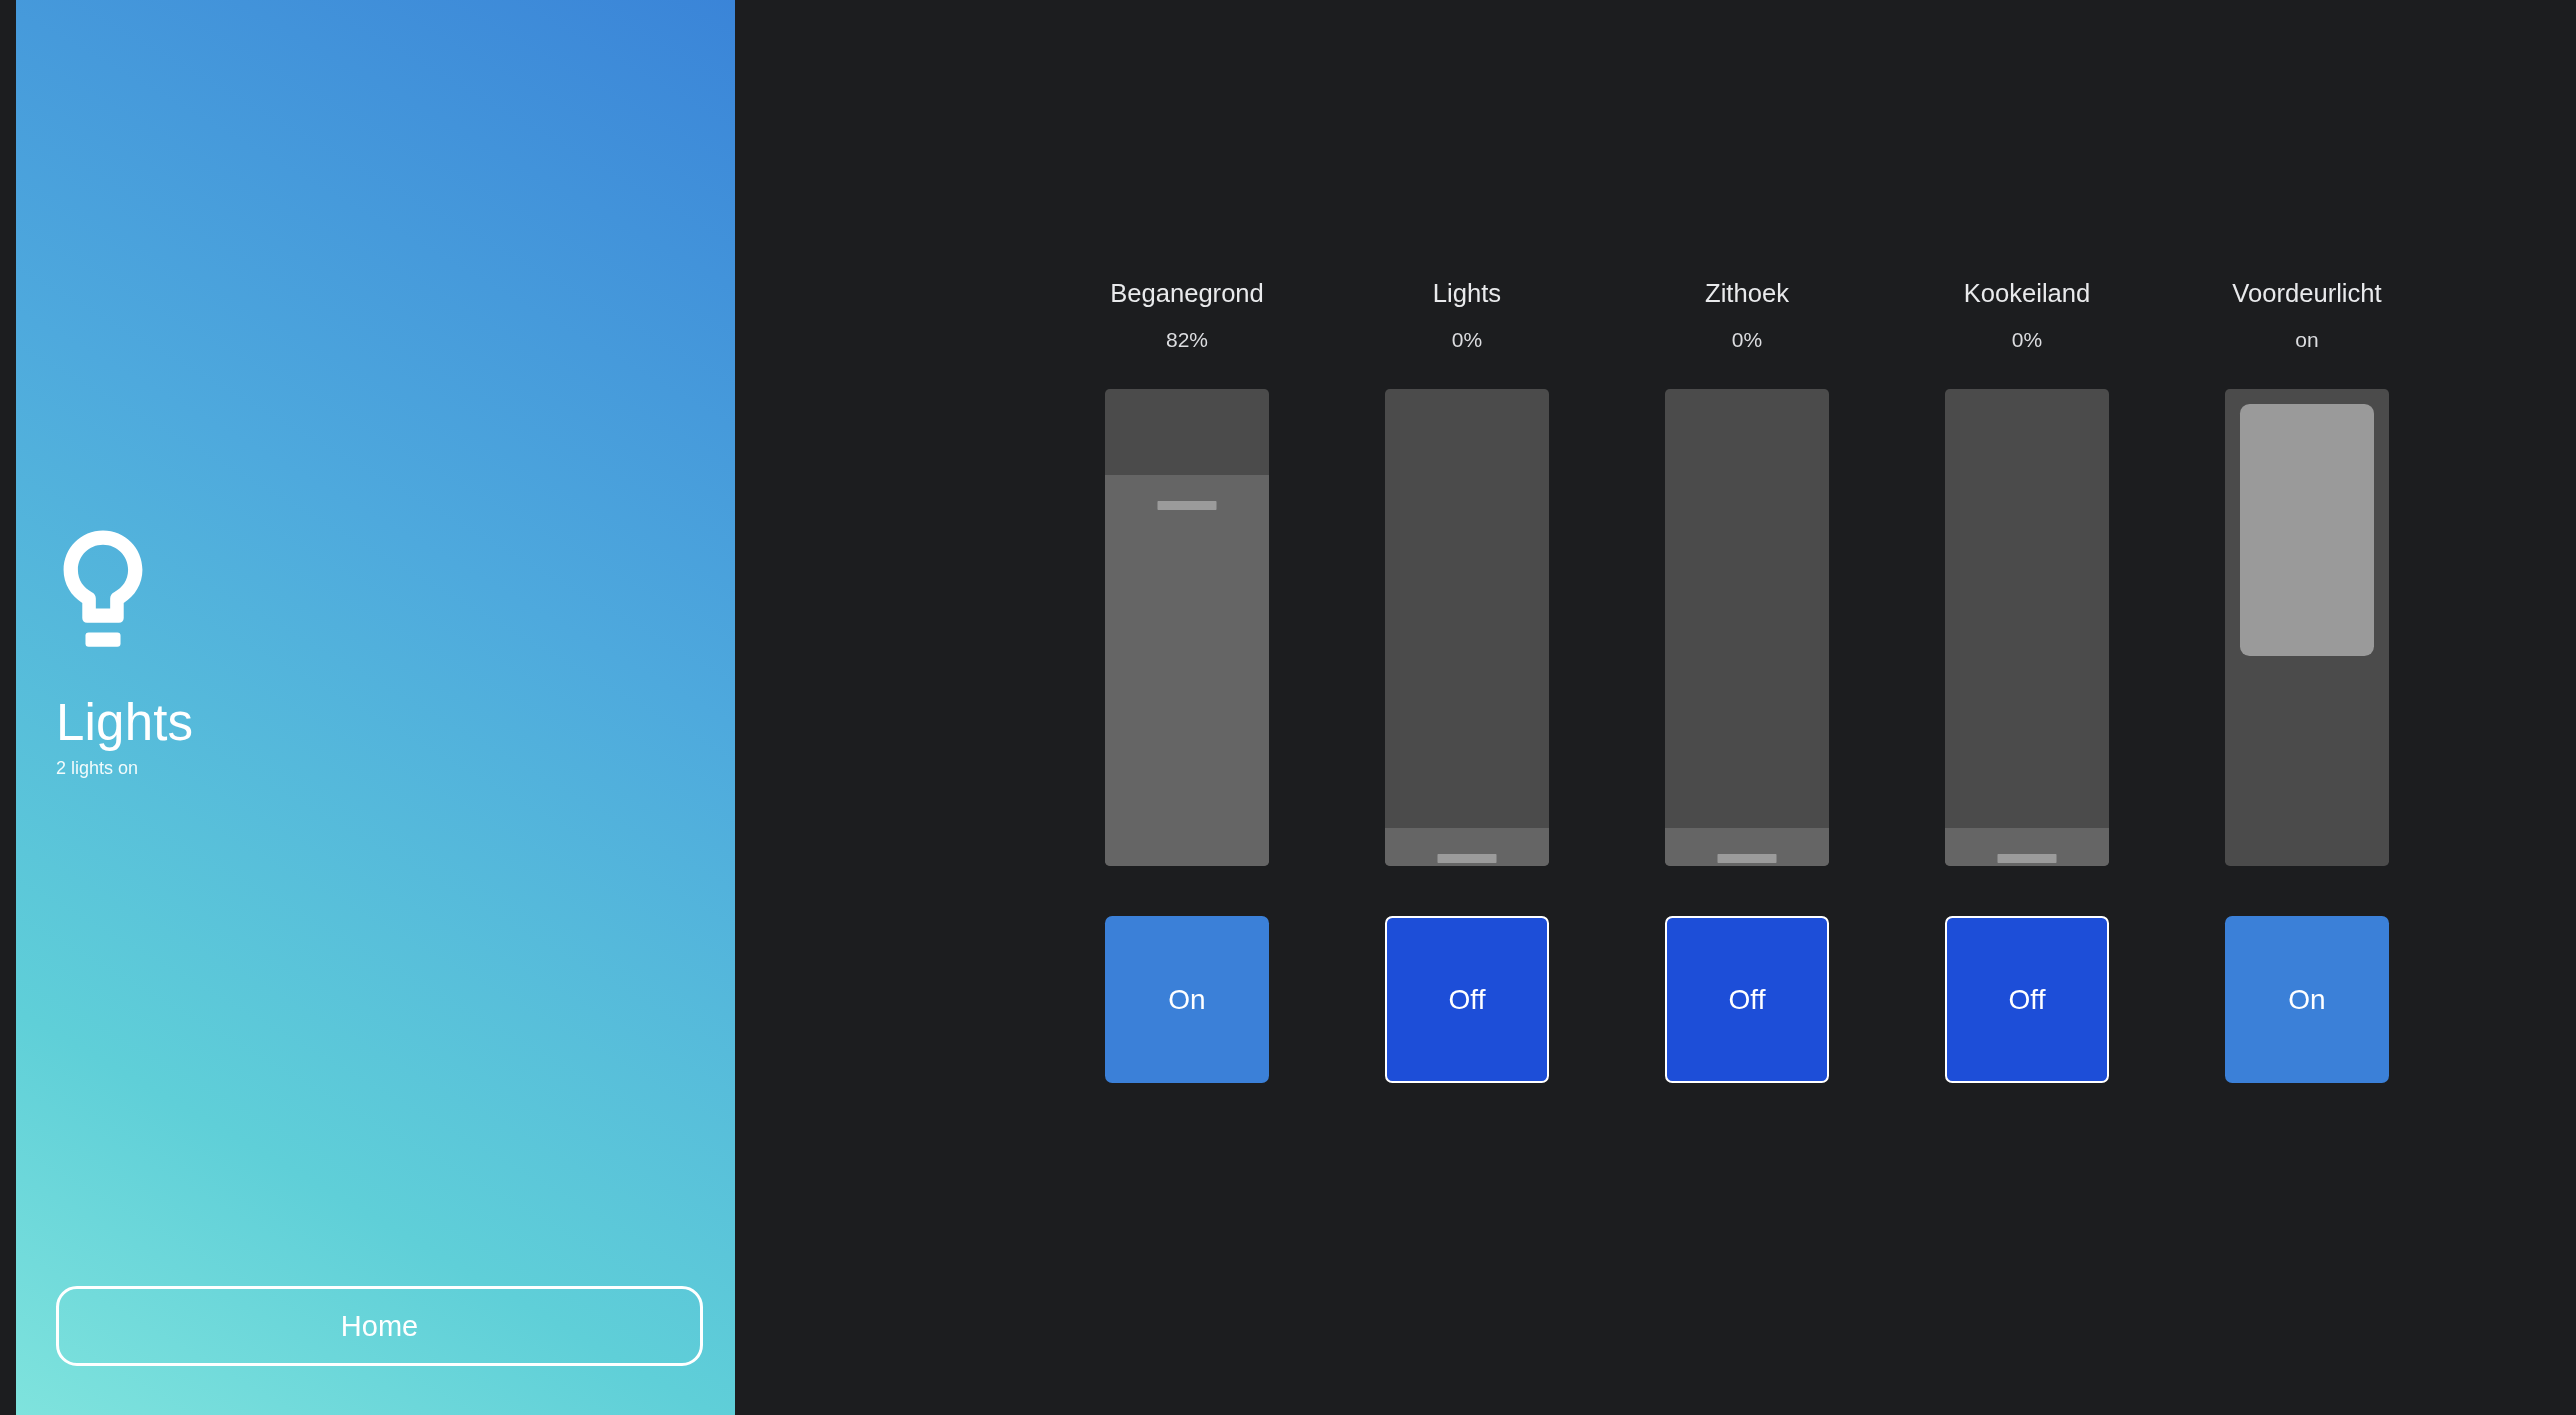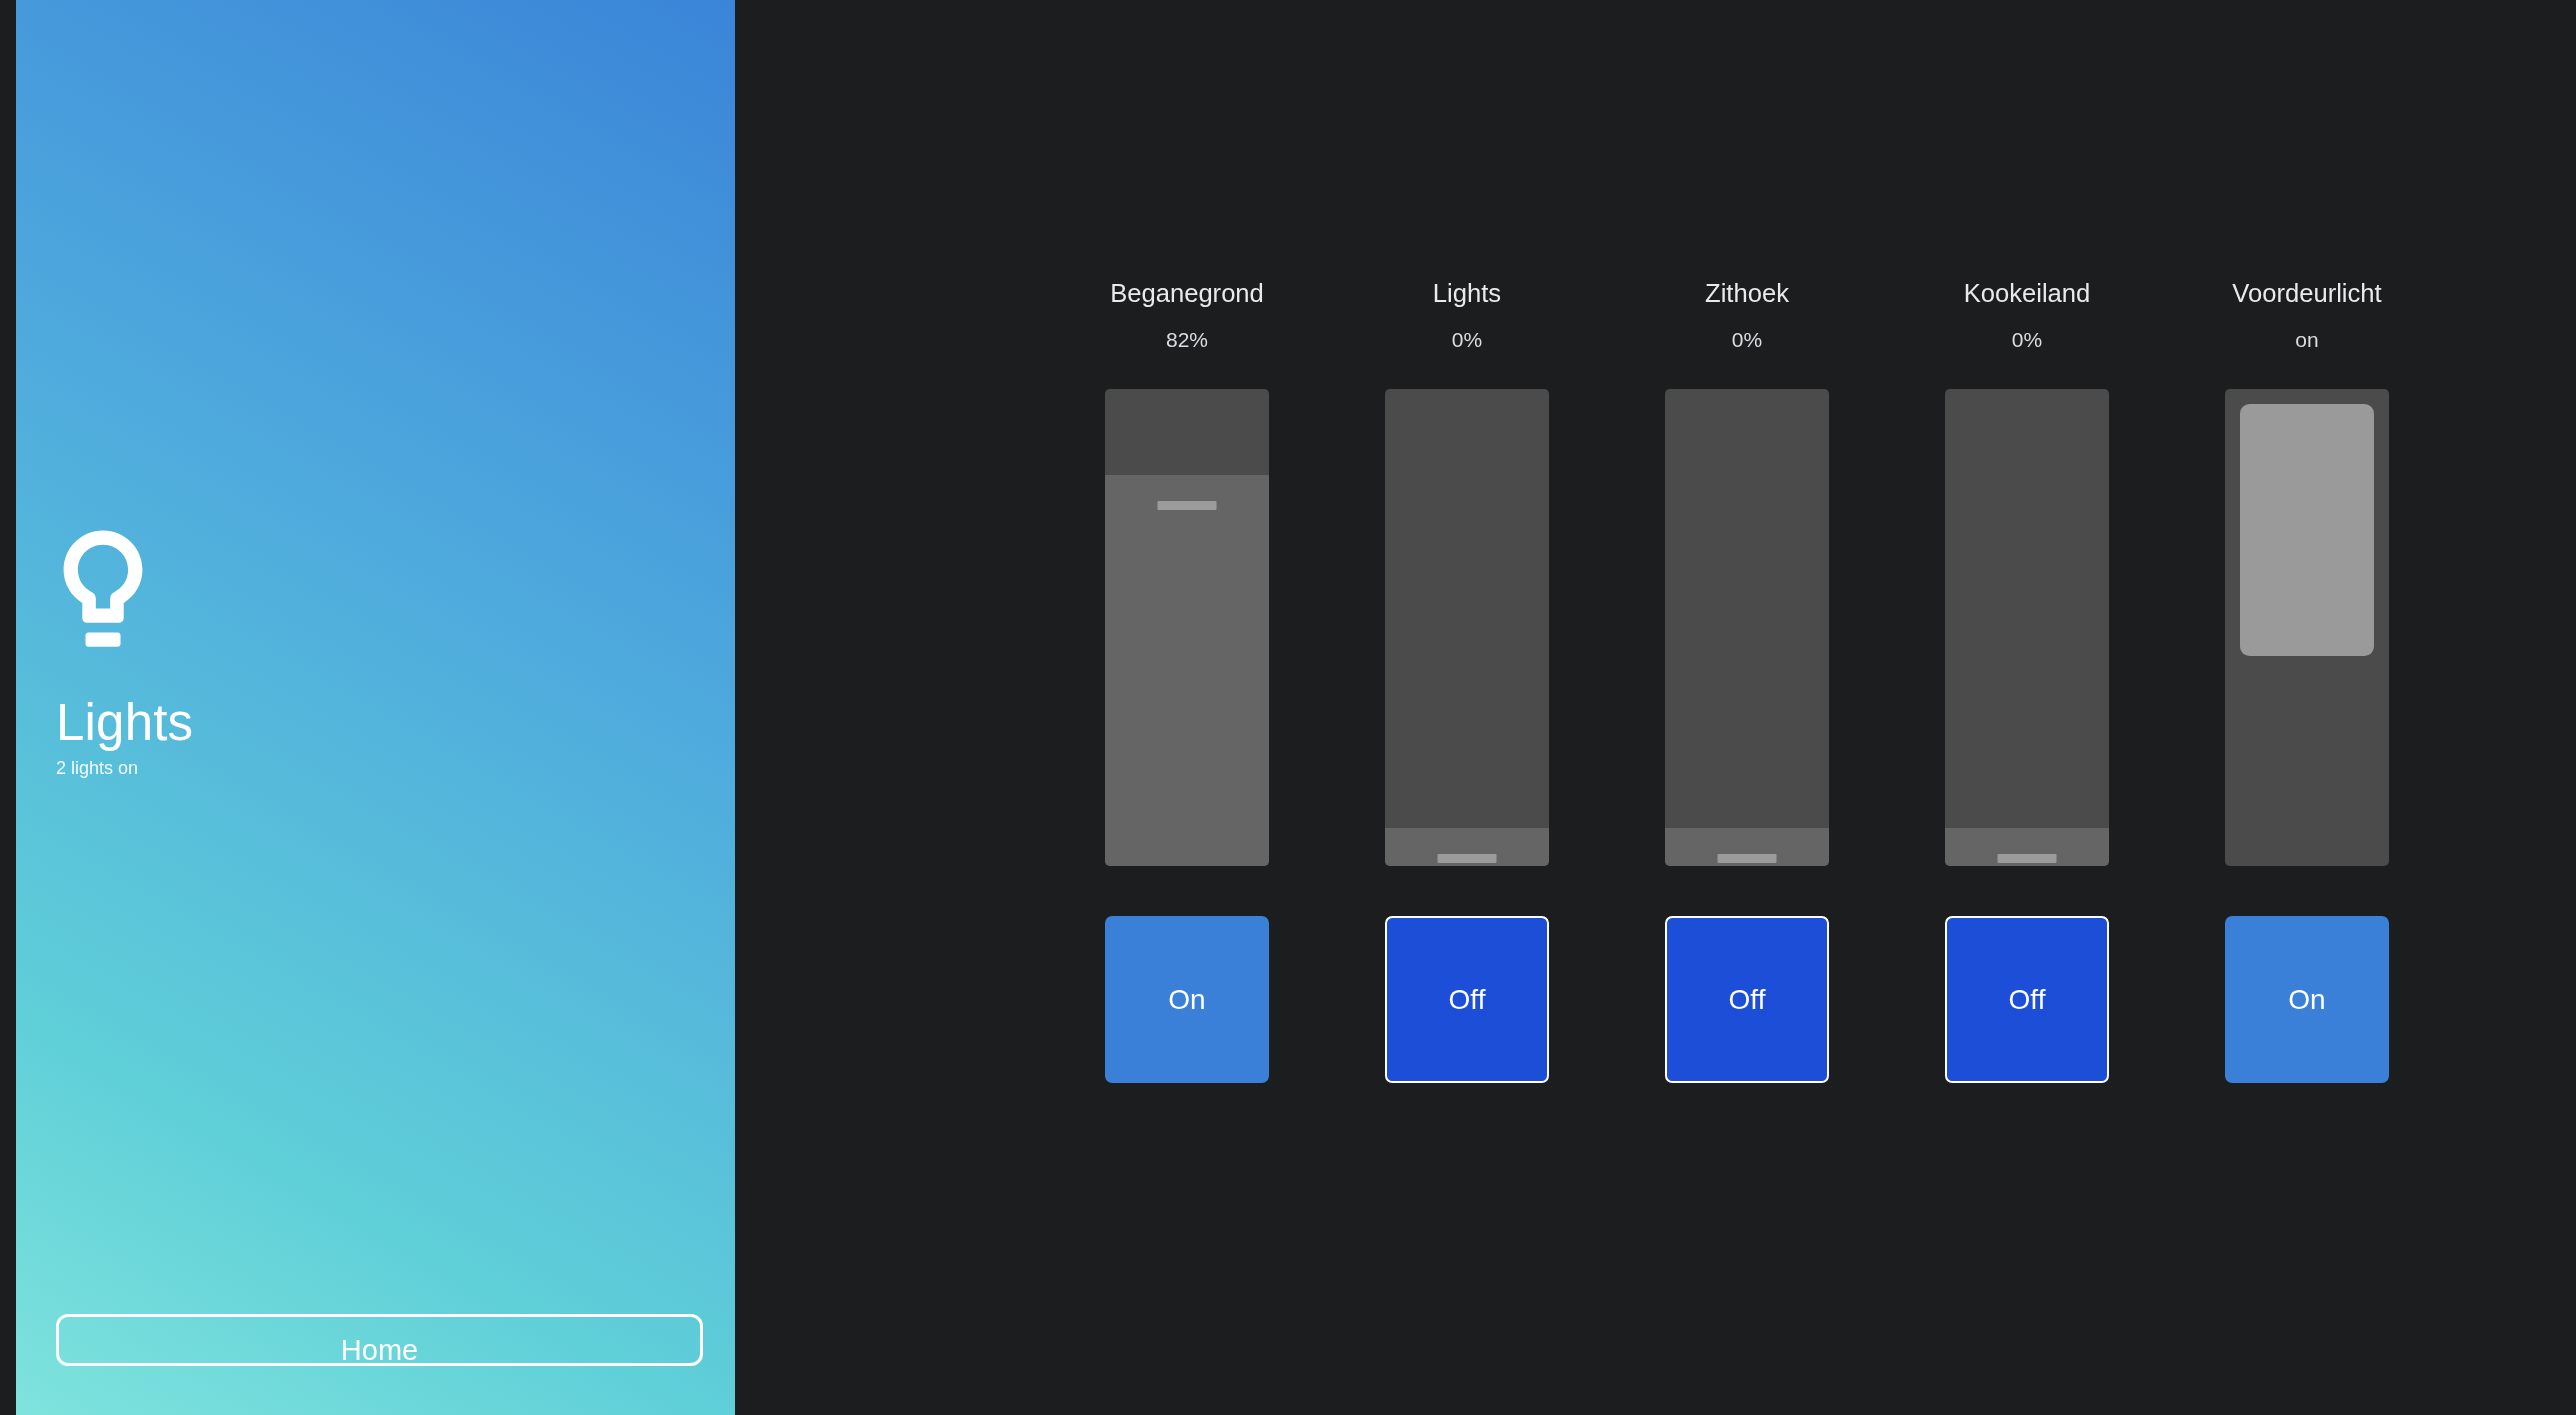--- a/index.html
+++ b/index.html
@@ -62,24 +62,24 @@
     line-height: 1.0;
     margin: 0;
     white-space: nowrap;
   }
 
   #home-button {
     position: absolute;
     left: 40px;
     bottom: 50px;
     width: 647px;
-    height: 52px;
+    height: 80px;
     box-sizing: border-box;
     border: 3.2px solid #ffffff;
-    border-radius: 12px;
+    border-radius: 21px;
     background: transparent;
     color: #ffffff;
     font-family: "Liberation Sans", sans-serif;
     font-size: 29px;
     font-weight: 400;
     line-height: 66px;
     text-align: center;
     padding: 0;
     cursor: pointer;
   }

